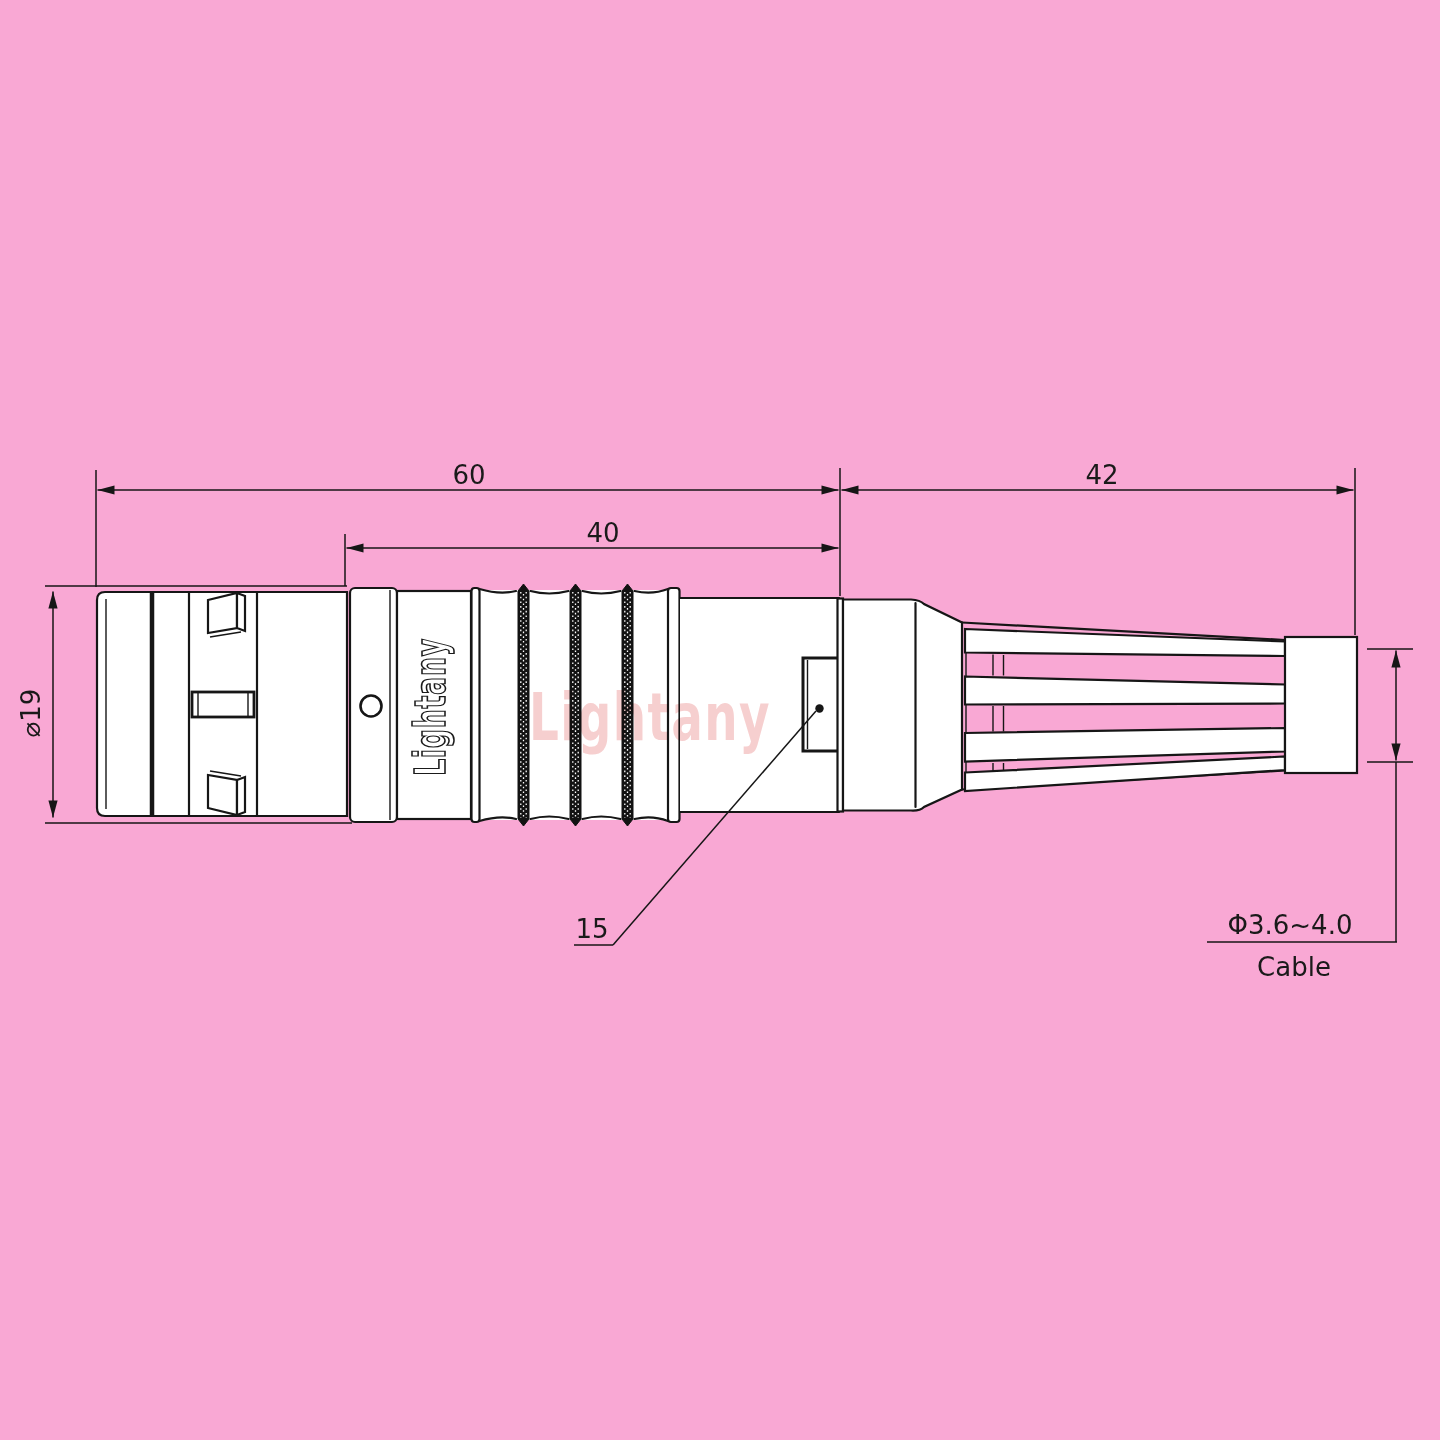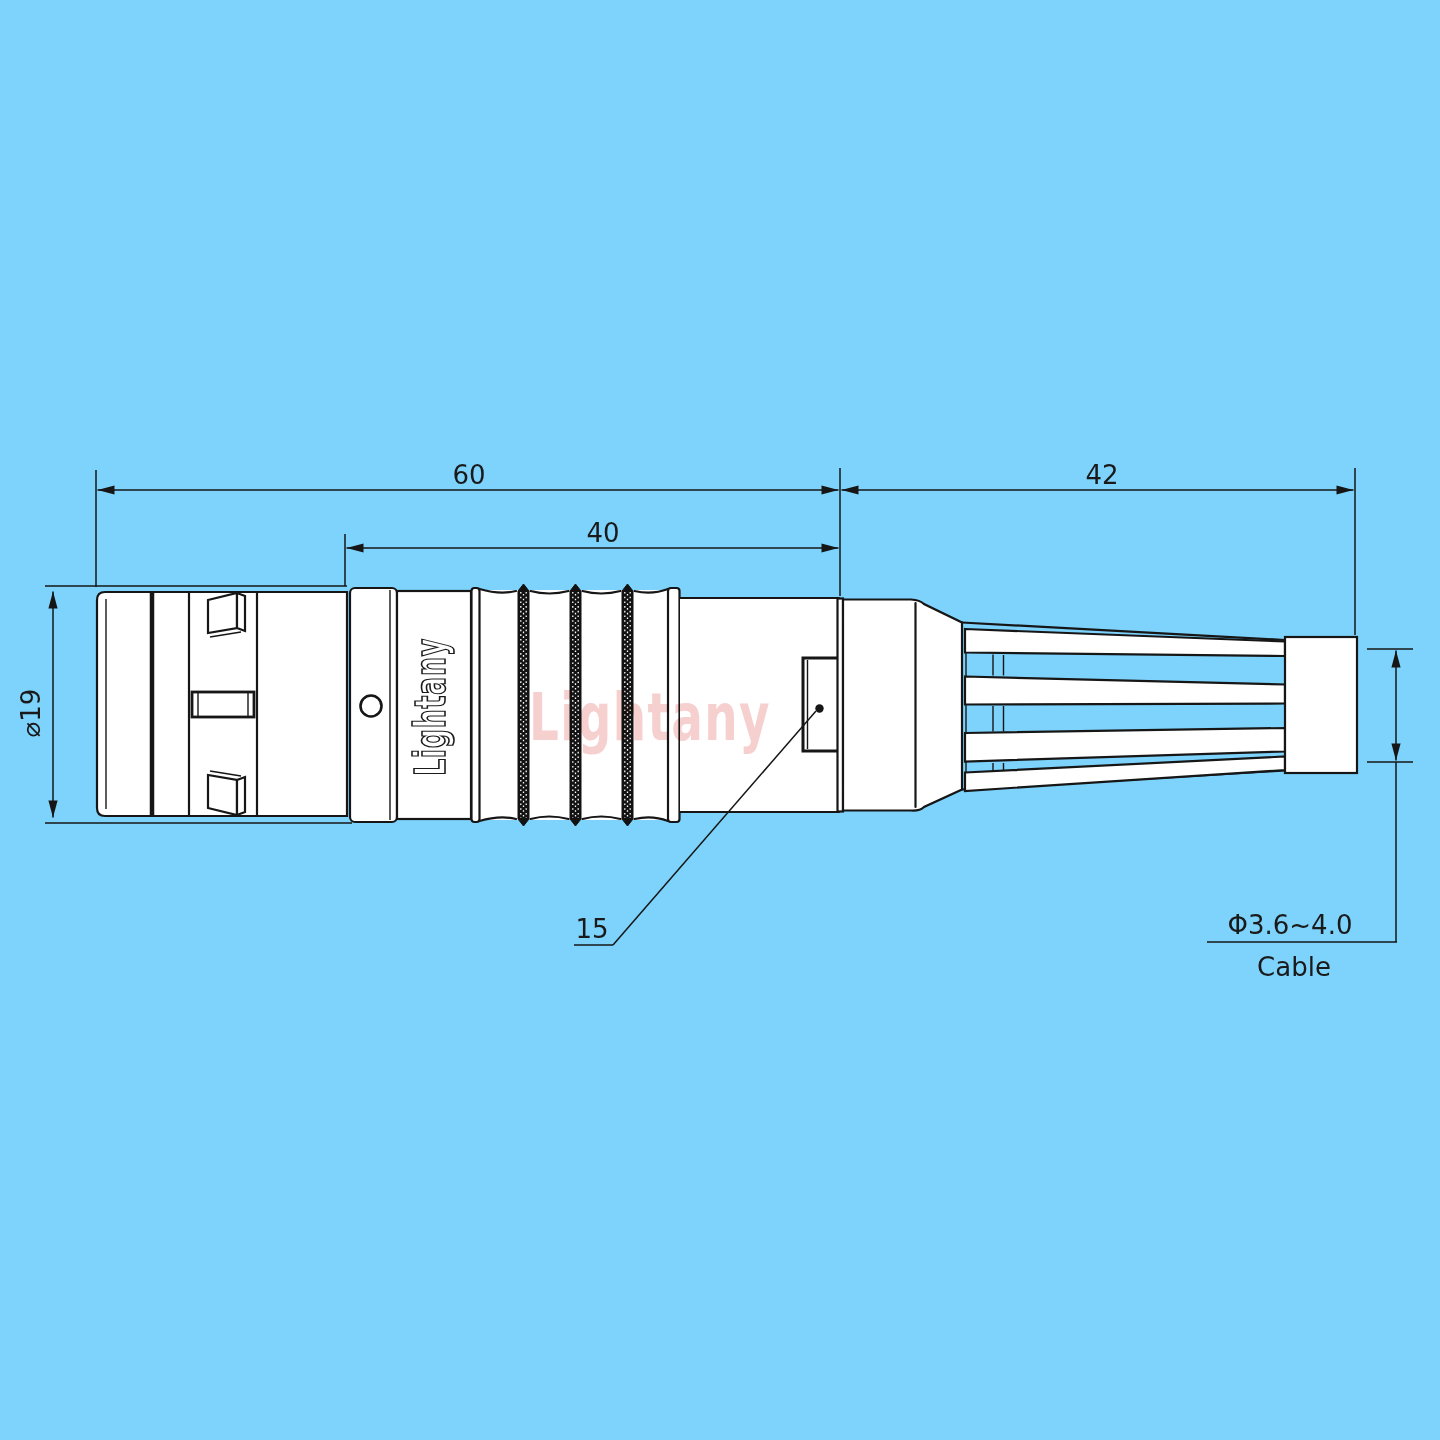--- a/index.html
+++ b/index.html
@@ -7,21 +7,21 @@
     padding: 0;
     background: #ffffff;
     width: 1440px;
     height: 1440px;
     font-family: "DejaVu Sans", "Liberation Sans", sans-serif;
   }
   #stage {
     position: relative;
     width: 1440px;
     height: 1440px;
-    background: #7dd3fc;
+    background: #f9a8d4;
     overflow: hidden;
   }
   svg { display: block; }
 
   
   .ol   { stroke: #161616; stroke-width: 2.2; fill: none; stroke-linecap: round; }
   .olf  { stroke: #161616; stroke-width: 2.2; fill: #ffffff; }
   .thin { stroke: #161616; stroke-width: 1.4; fill: none; }
   .thick{ stroke: #161616; stroke-width: 4.5; fill: none; }
   .dark { fill: #121212; stroke: #121212; stroke-width: 1; }

